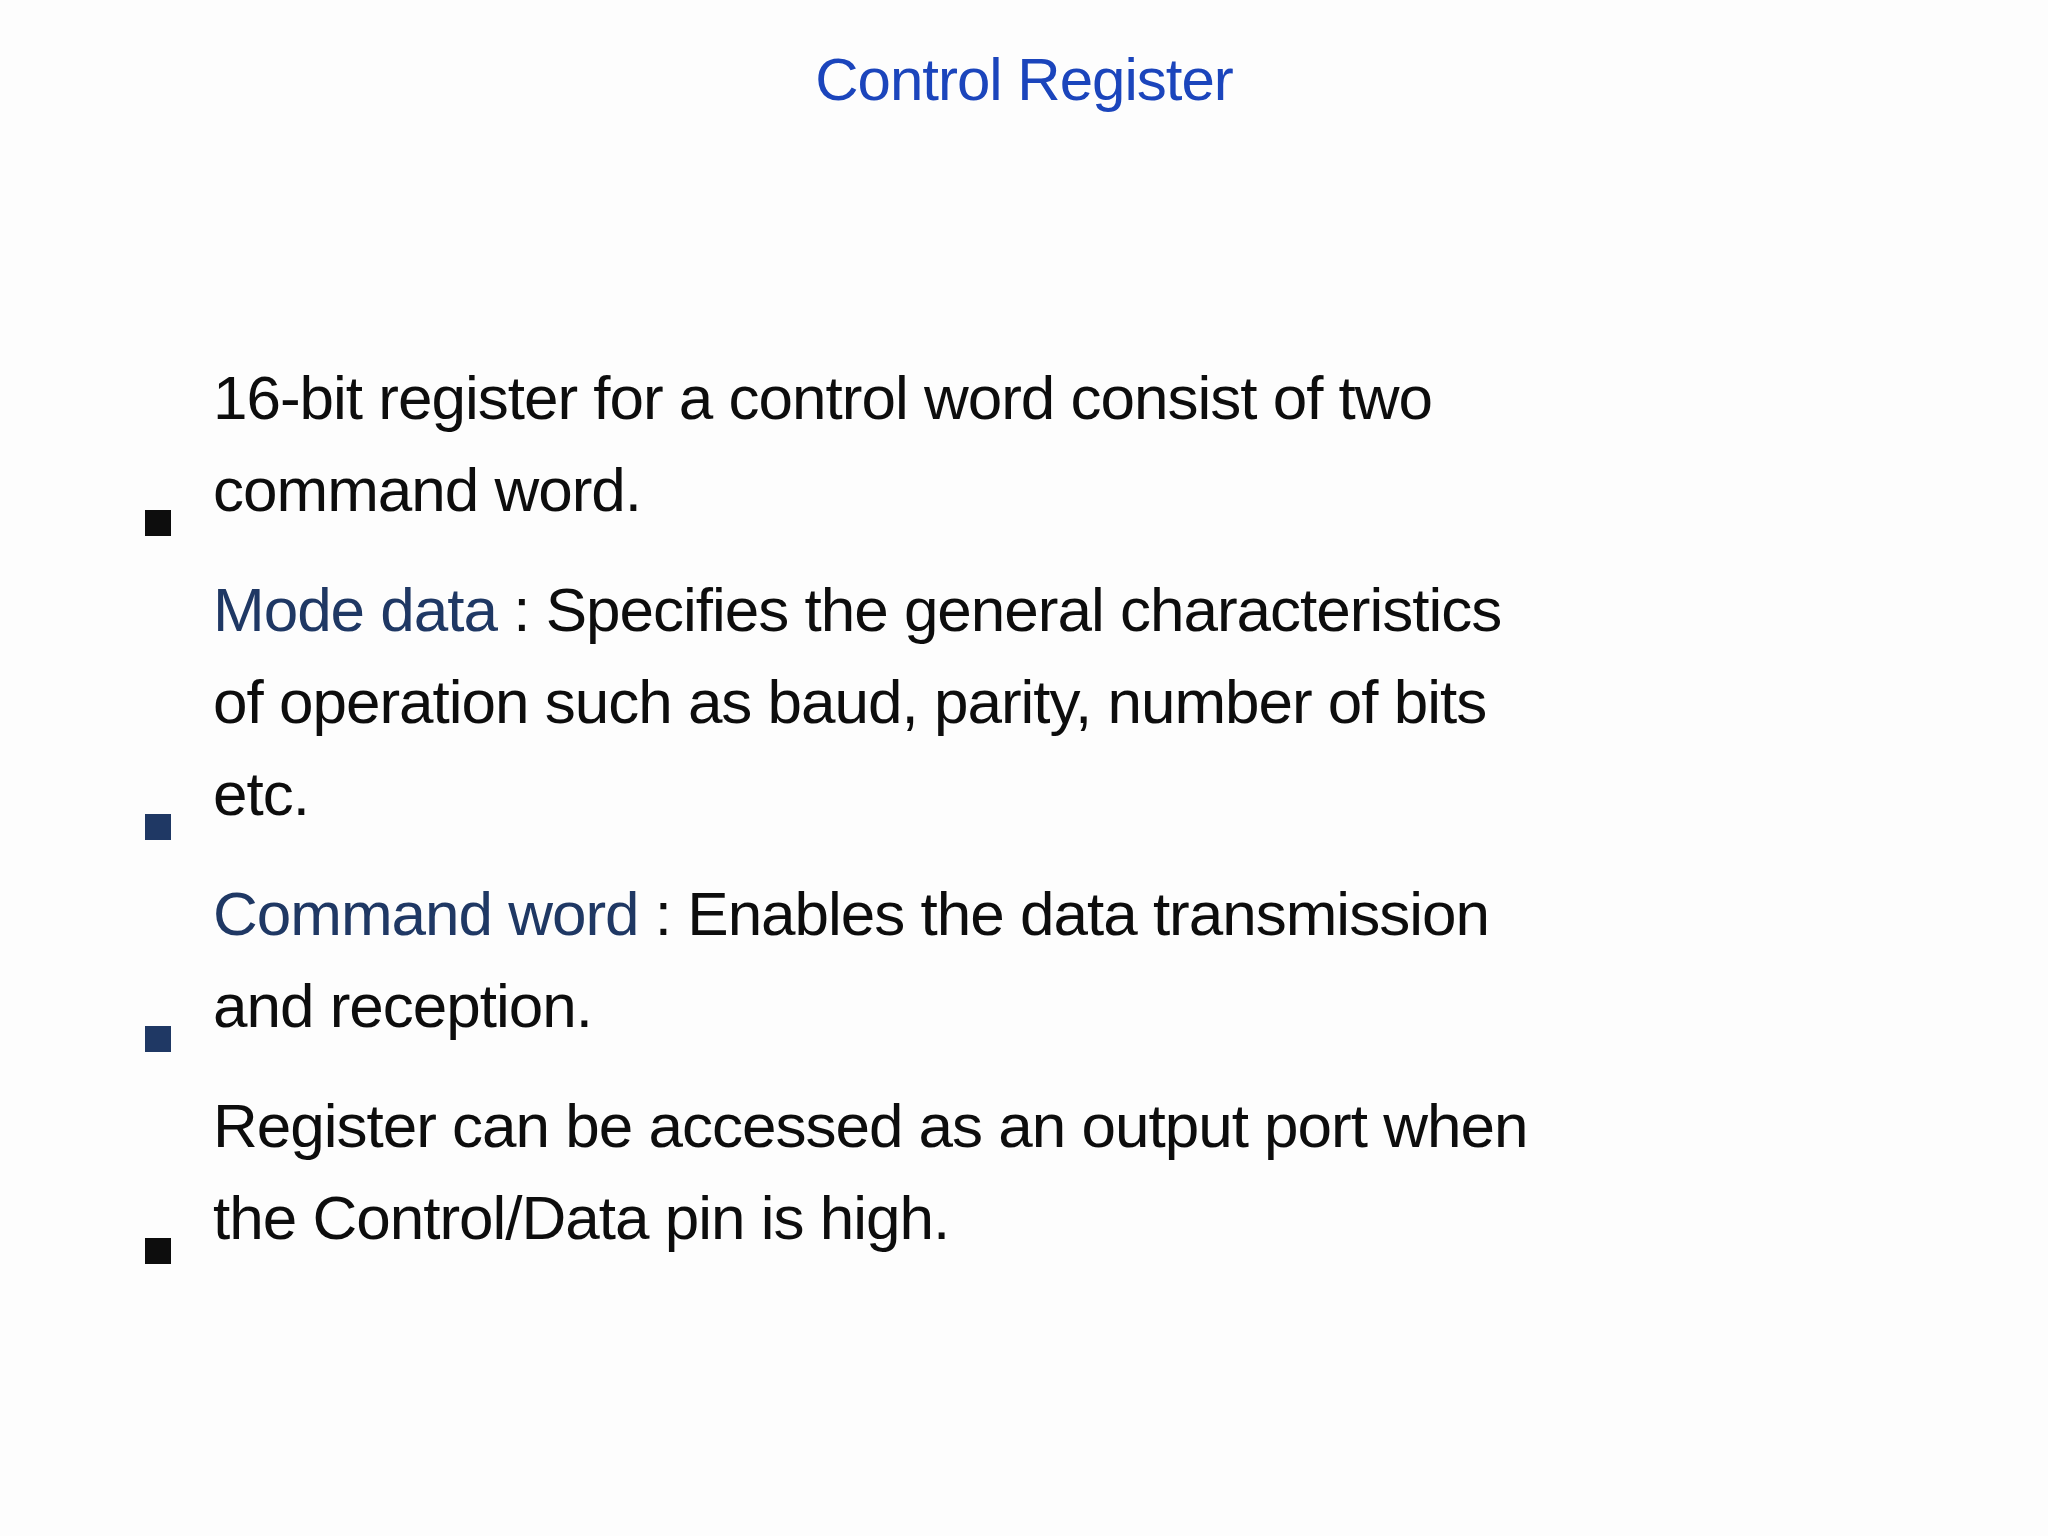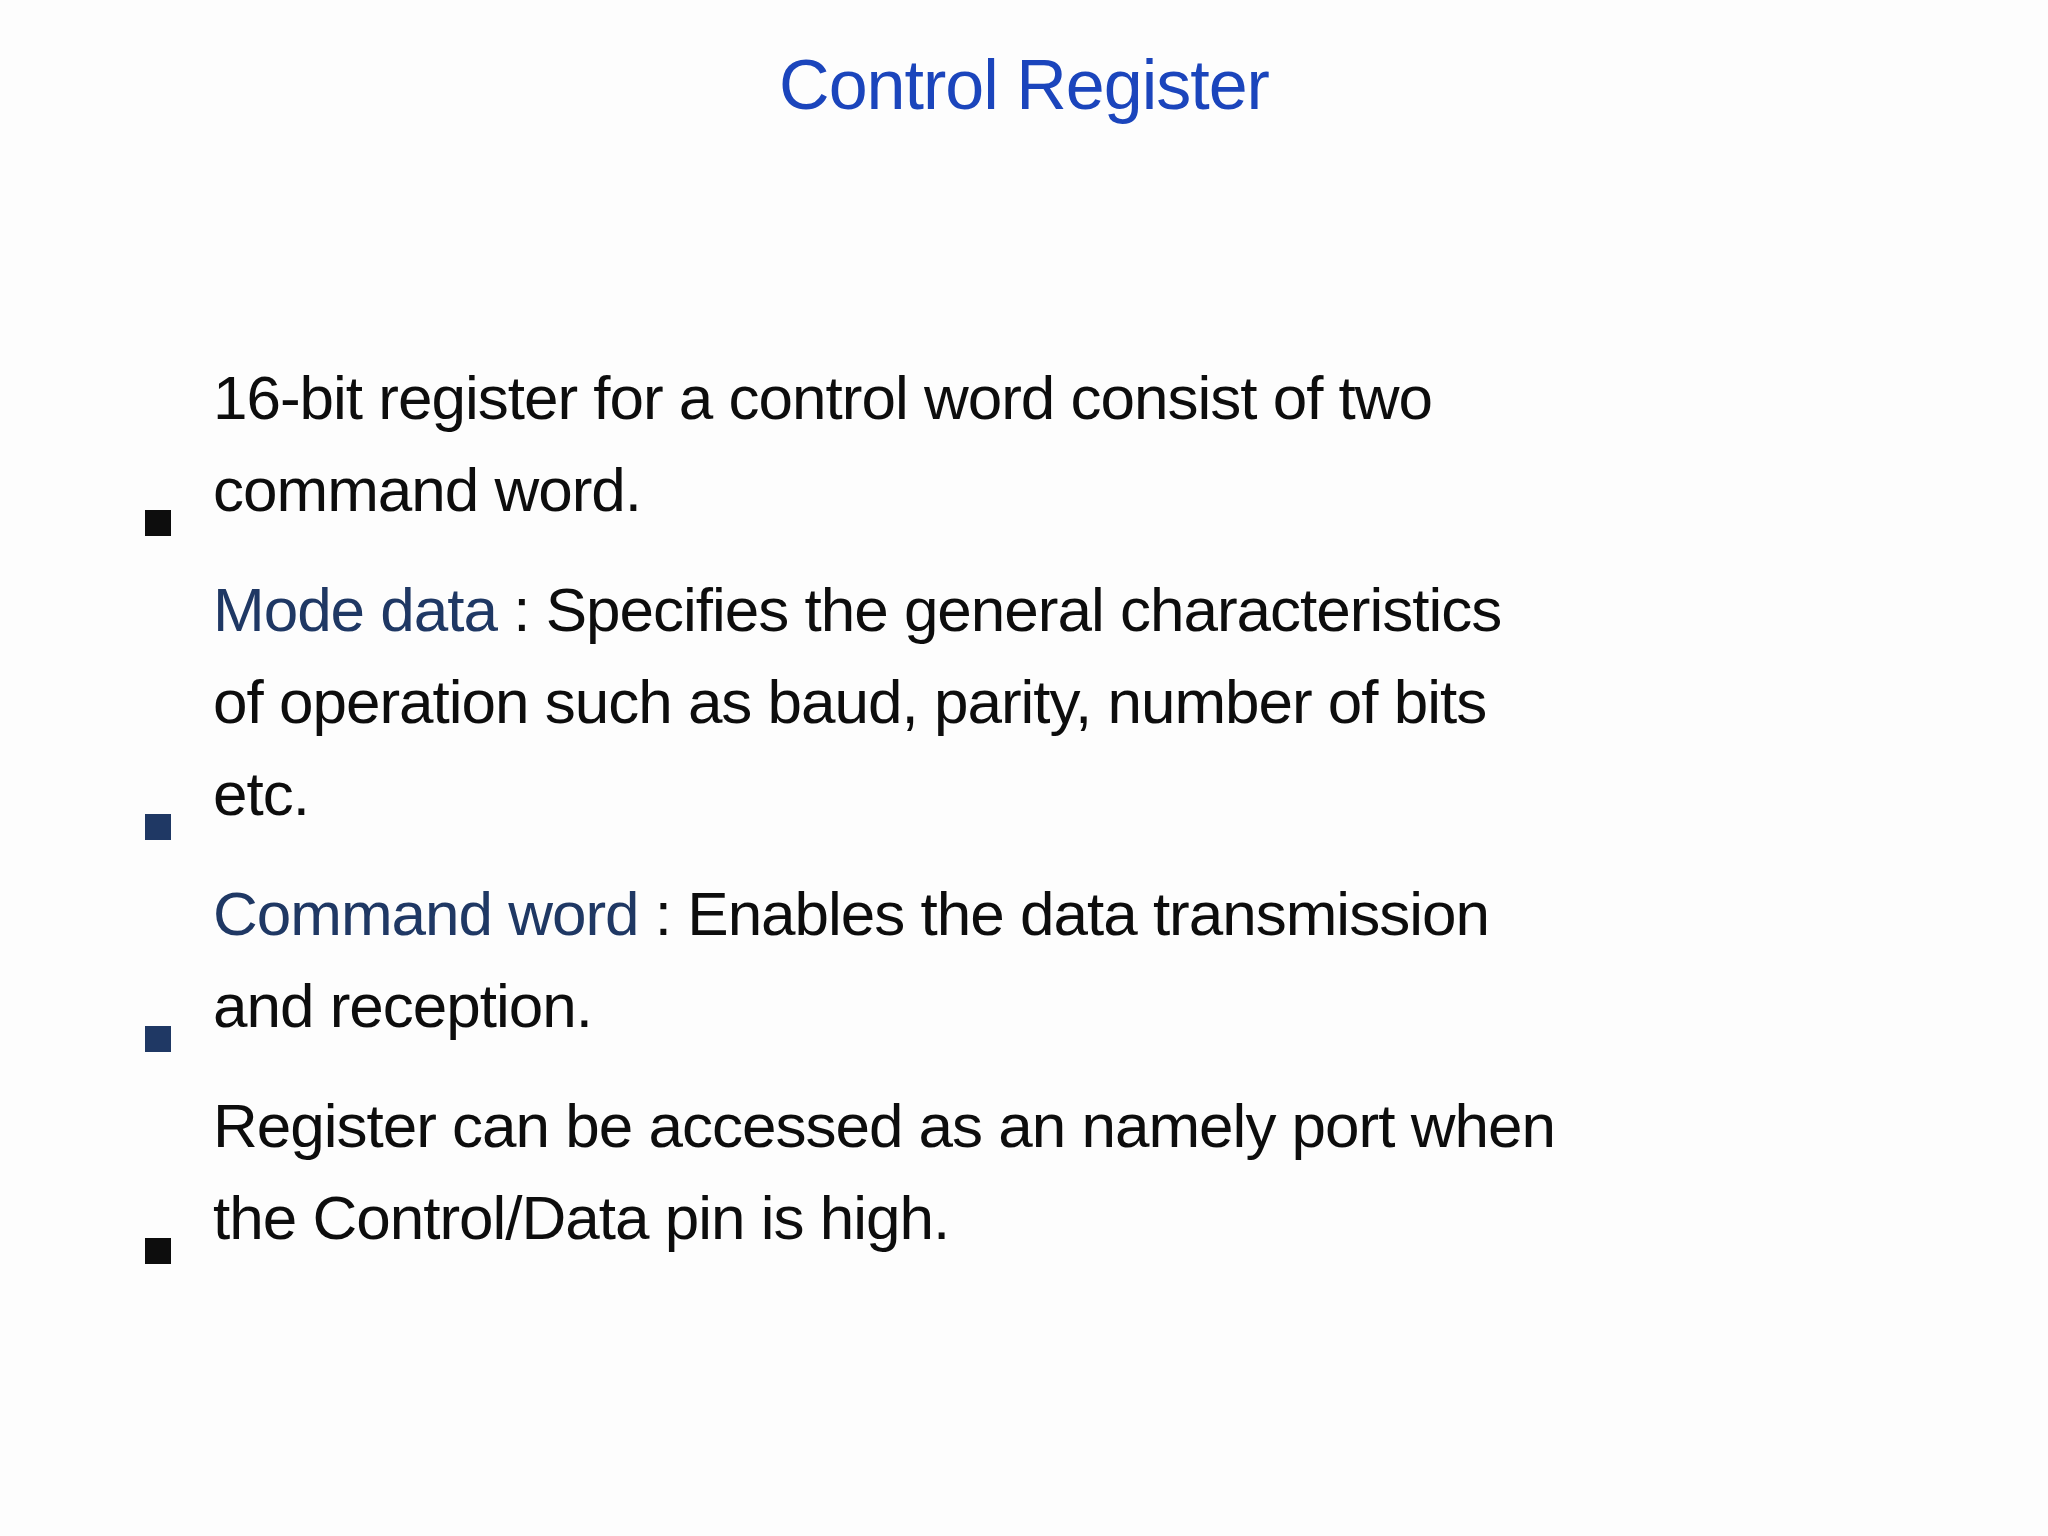--- a/index.html
+++ b/index.html
@@ -15,21 +15,21 @@
     width:2048px;height:1536px;
     background:var(--background);
     overflow:hidden;
     font-family:"Liberation Sans", sans-serif;
     color:var(--body_text);
   }
   .title{
     position:absolute;
     top:42px;left:0;right:0;
     text-align:center;
-    font-size:70px;
+    font-size:60px;
     letter-spacing:-1px;
     line-height:1.25;
     color:var(--title_blue);
     font-weight:400;
   }
   .content{
     position:absolute;
     left:145px;top:352px;right:50px;
   }
   .bullet{
@@ -83,19 +83,19 @@
       <span class="marker marker-navy"></span>
       <div class="btext">
         <div class="line"><span class="seg-navy">Command word</span><span class="seg-body"> : Enables the data transmission</span></div>
         <div class="line"><span class="seg-body">and reception.</span></div>
       </div>
     </div>
 
     <div class="bullet">
       <span class="marker"></span>
       <div class="btext">
-        <div class="line"><span class="seg-body">Register can be accessed as an namely port when</span></div>
+        <div class="line"><span class="seg-body">Register can be accessed as an output port when</span></div>
         <div class="line"><span class="seg-body">the Control/Data pin is high.</span></div>
       </div>
     </div>
 
   </div>
 </div>
 
 </body></html>

